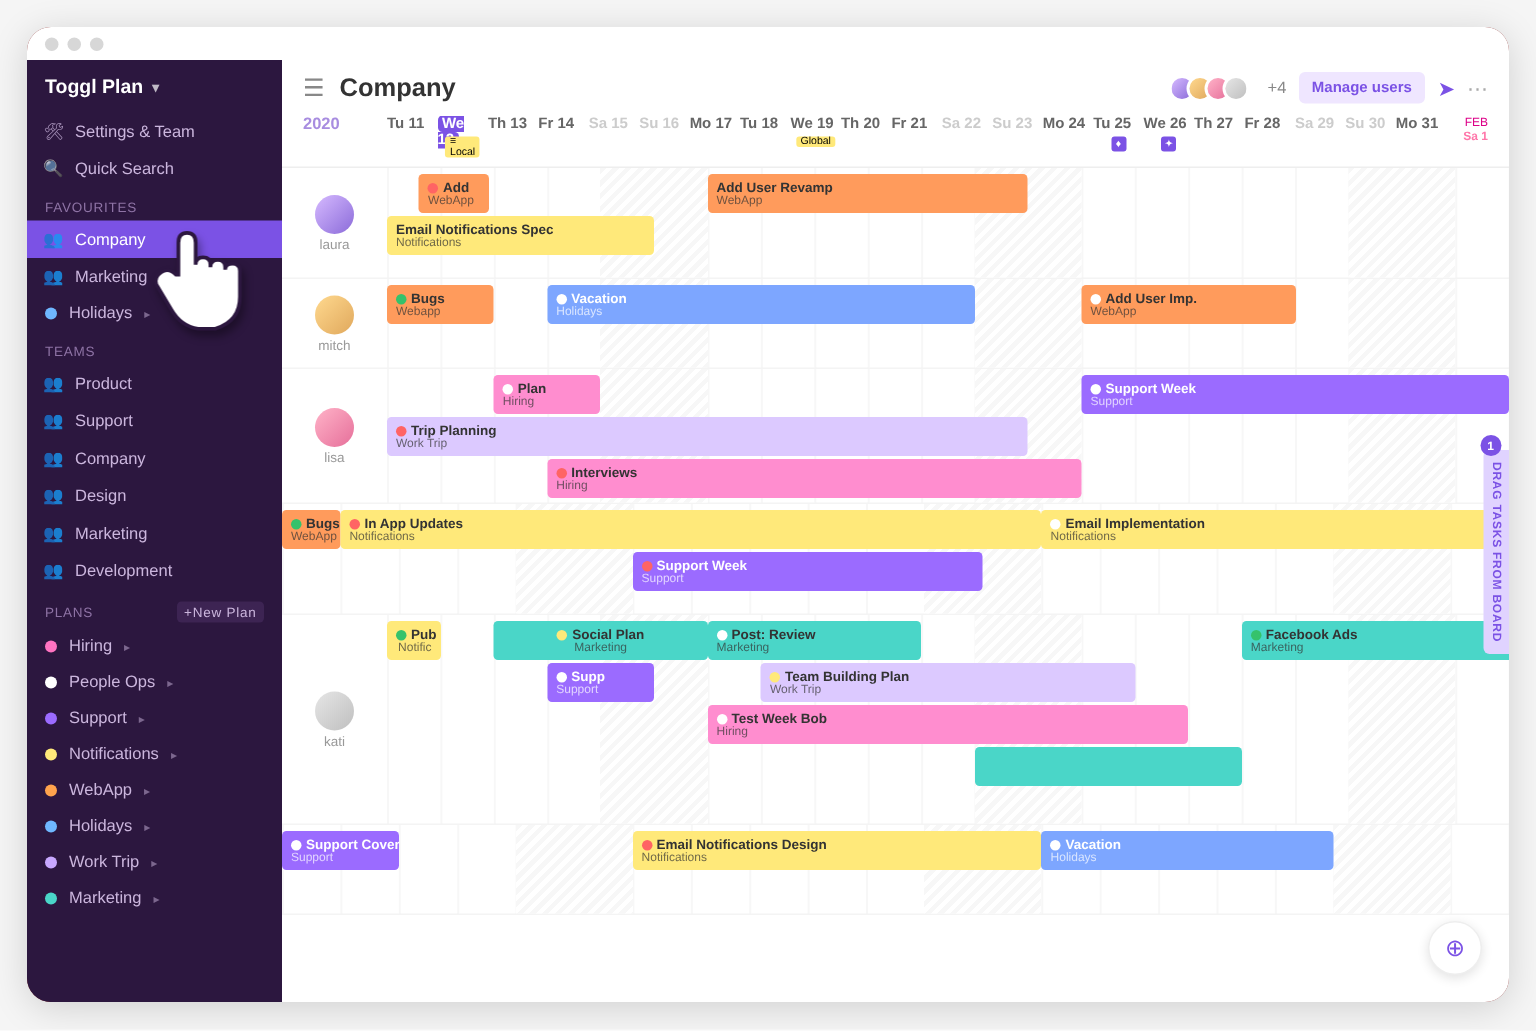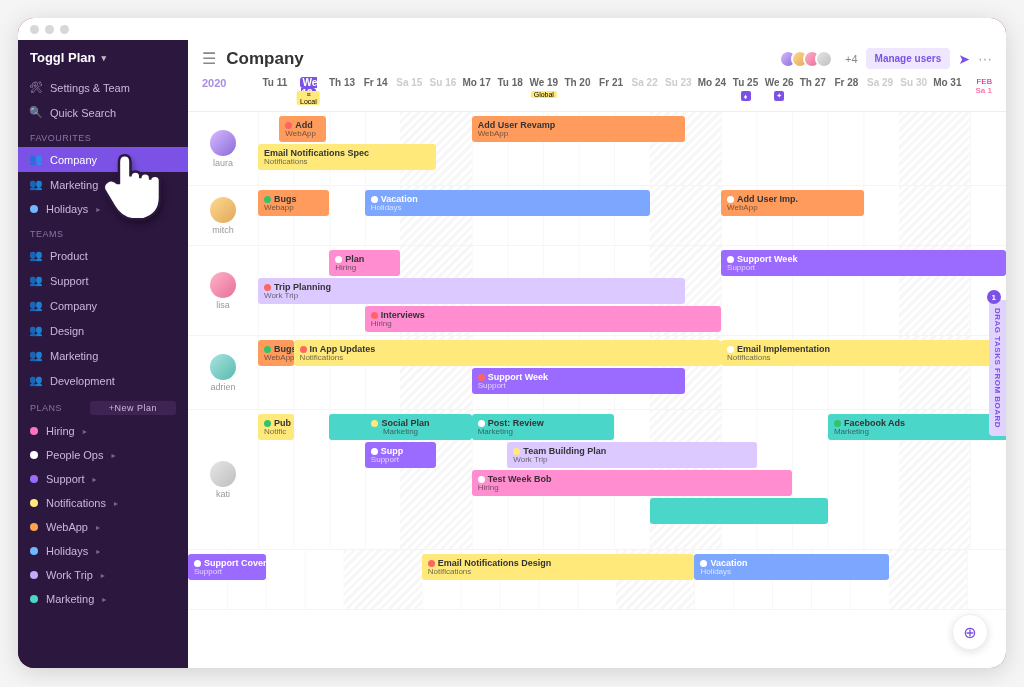--- a/index.html
+++ b/index.html
@@ -9,42 +9,42 @@
 .tdot { width:9px; height:9px; border-radius:50%; background:#d7d7d7;}
 .app { flex:1; display:flex; overflow:hidden;}
 
 
 .sidebar { width:170px; background:#2c173f; color:#e6d8f2; font-size:11px; display:flex; flex-direction:column; overflow:hidden;}
 .sb-app-name { display:flex; align-items:center; gap:6px; padding:10px 12px; font-size:13px; font-weight:600; color:#fff;}
 .chev { font-size:9px; opacity:.7;}
 .sb-item { display:flex; align-items:center; gap:8px; padding:6px 12px; color:#cbb6dd; cursor:pointer;}
 .sb-item.active{ background:#7b52e5; color:#fff;}
 .sb-sec-hdr { display:flex; justify-content:space-between; align-items:center; padding:8px 12px 4px; font-size:9px; letter-spacing:.5px; color:#8e73a5;}
-.newplan { font-size:9px; background:#3d2453; color:#cbb6dd; padding:2px 19px; border-radius:3px;}
+.newplan { font-size:9px; background:#3d2453; color:#cbb6dd; padding:2px 5px; border-radius:3px;}
 .sb-ico { width:12px; display:inline-flex; justify-content:center; opacity:.8; font-size:11px;}
 .dot { width:8px; height:8px; border-radius:50%; flex-shrink:0;}
 .arrow { font-size:8px; opacity:.5;}
 
 
 .main { flex:1; display:flex; flex-direction:column; background:#fff; position:relative;}
 .hdr { display:flex; align-items:center; justify-content:space-between; padding:8px 14px 4px;}
 .hdr-l { display:flex; align-items:center; gap:10px;}
 .hdr-title { font-size:17px; font-weight:700; color:#333;}
 .hdr-r { display:flex; align-items:center; gap:8px;}
 .avstack { display:flex;}
 .avstack .av { width:18px; height:18px; border-radius:50%; border:2px solid #fff; margin-left:-6px;}
 .plus-count { font-size:11px; color:#888; margin-left:4px;}
 .manage { background:#efe6ff; color:#7b52e5; font-size:10px; font-weight:600; padding:5px 9px; border-radius:4px; border:none; cursor:pointer;}
 .hdr-ico { color:#7b52e5; font-size:14px; cursor:pointer;}
 
 
 .ruler { display:flex; align-items:flex-start; padding:4px 14px 2px; border-bottom:1px solid #eee; font-size:9px; color:#888; position:relative;}
 .ruler-year { color:#a88de0; font-weight:600; font-size:11px; width:56px;}
 .ruler-days { flex:1; display:flex;}
-.day { flex:1; text-align:center; position:relative; padding-bottom:10px;}
+.day { flex:1; text-align:left; position:relative; padding-bottom:10px;}
 .day .dnum { font-weight:700; color:#666; font-size:10px;}
 .day.wknd .dnum { color:#ccc;}
 .day.today .dnum { background:#7b52e5; color:#fff; border-radius:3px; padding:0 3px;}
 .day .badge { position:absolute; left:50%; transform:translateX(-50%); top:14px; font-size:7px; padding:0 3px; border-radius:2px; color:#000;}
 .badge.local { background:#ffe97a;}
 .badge.global { background:#ffe97a;}
 .badge.bx { background:#7b52e5; color:#fff; width:10px; height:10px; display:flex; align-items:center; justify-content:center; font-size:7px; border-radius:2px;}
 .feb { width:28px; text-align:right; font-size:8px; color:#d08;}
 .feb .dnum{ color:#f7a; font-weight:700;}
 
@@ -319,24 +319,20 @@
                 <span class="t-title"><span class="status-dot" style="background:#ff6464"></span>Trip Planning</span>
                 <span class="t-sub">Work Trip</span>
               </div>
               <div class="taskbar tall" style="background: rgb(255, 141, 207); left: 14.2857%; width: 47.619%; top: 60px;">
                 <span class="t-title"><span class="status-dot" style="background:#ff6464"></span>Interviews</span>
                 <span class="t-sub">Hiring</span>
               </div>
             </div>
           </div>
           <div class="row" style="min-height: 74px;">
-            <div class="row-hdr">
-     <span class="uav av4"></span>
-     <span class="uname">adrien</span>
-            </div>
      <div class="row-tracks">
               <div class="wknd-shade" style="left: 19.0476%; width: 9.52381%;"></div>
               <div class="wknd-shade" style="left: 52.381%; width: 9.52381%;"></div>
               <div class="wknd-shade" style="left: 85.7143%; width: 9.52381%;"></div>
               <div class="taskbar tall" style="background: rgb(255, 155, 92); left: 0%; width: 4.7619%; top: 4px;">
                 <span class="t-title"><span class="status-dot" style="background:#35c26b"></span>Bugs</span>
                 <span class="t-sub">WebApp</span>
               </div>
               <div class="taskbar tall" style="background: rgb(255, 233, 122); left: 4.7619%; width: 57.1429%; top: 4px;">
                 <span class="t-title"><span class="status-dot" style="background:#ff6464"></span>In App Updates</span>
@@ -354,21 +350,21 @@
           </div>
           <div class="row" style="min-height: 140px;">
             <div class="row-hdr">
      <span class="uav av5"></span>
      <span class="uname">kati</span>
             </div>
      <div class="row-tracks">
               <div class="wknd-shade" style="left: 19.0476%; width: 9.52381%;"></div>
               <div class="wknd-shade" style="left: 52.381%; width: 9.52381%;"></div>
               <div class="wknd-shade" style="left: 85.7143%; width: 9.52381%;"></div>
-              <div class="taskbar tall" style="background: rgb(255, 233, 122); left: 0%; width: 4.7619%; top: 4px;">
+              <div class="taskbar tall" style="background: rgb(255, 233, 122); left: 0%; width: 4.7619%; top: 4px; text-align: right;">
                 <span class="t-title"><span class="status-dot" style="background:#35c26b"></span>Pub</span>
                 <span class="t-sub">Notific</span>
               </div>
               <div class="taskbar tall" style="background: rgb(74, 214, 200); left: 9.52381%; width: 19.0476%; top: 4px; align-items: center;">
                 <span class="t-title"><span class="status-dot" style="background:#ffe97a"></span>Social Plan</span>
                 <span class="t-sub">Marketing</span>
               </div>
               <div class="taskbar tall" style="background: rgb(74, 214, 200); left: 28.5714%; width: 19.0476%; top: 4px;">
                 <span class="t-title"><span class="status-dot" style="background:#ffffff"></span>Post: Review</span>
                 <span class="t-sub">Marketing</span>

